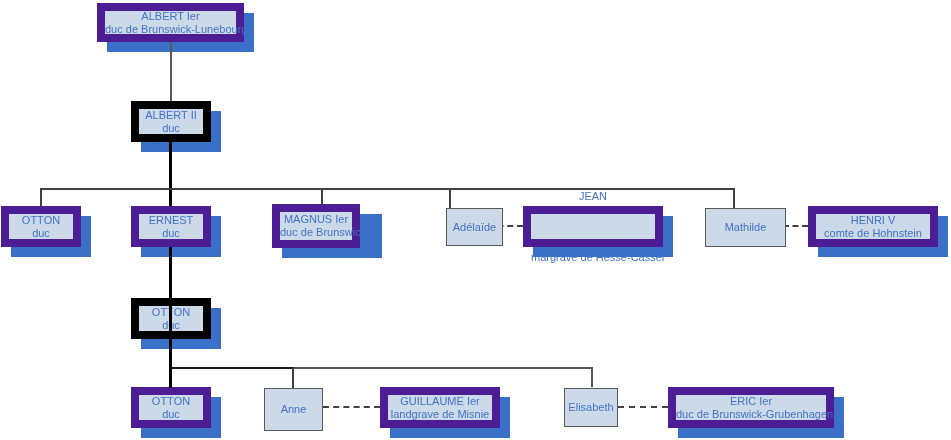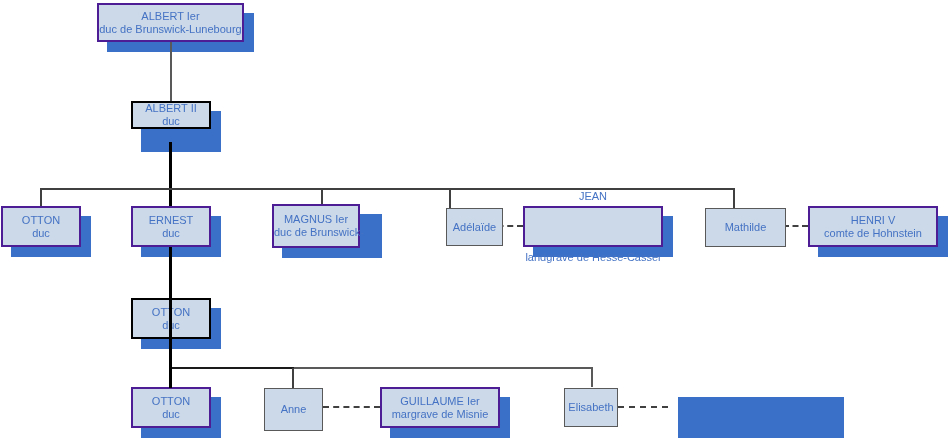--- a/index.html
+++ b/index.html
@@ -6,21 +6,21 @@
   #canvas{
     position:relative;
     width:951px;height:440px;
     background:#ffffff;
     font-family:"Liberation Sans",sans-serif;
     overflow:hidden;
   }
   .node{
     position:absolute;box-sizing:border-box;
     background:#ccd9e8;
-    border:2px solid #4c1d95;
+    border:8px solid #4c1d95;
     color:#4472c4;
     font-size:11px;line-height:13px;text-align:center;
     display:flex;flex-direction:column;justify-content:center;
     z-index:2;white-space:nowrap;
   }
   .node.black{border-color:#000000;}
   .node.spouse{border:1.5px solid #595959;}
   .node .bl{position:relative;z-index:4;}
   .shadow{position:absolute;background:#3a70c8;z-index:0;}
   .hline,.vline{position:absolute;background:#404040;z-index:1;}
@@ -62,21 +62,21 @@
   <div class="dash" style="left:478px;top:225px;width:45px;"></div>
   <div class="dash" style="left:764px;top:225px;width:44px;"></div>
   <div class="dash" style="left:323px;top:406px;width:57px;"></div>
   <div class="dash" style="left:618px;top:406px;width:50px;"></div>
 
   <div class="node" style="left:97px;top:3px;width:147px;height:39px;">
     <div class="bl">ALBERT Ier</div>
     <div class="bl">duc de Brunswick-Lunebourg</div>
   </div>
 
-  <div class="node black" style="left:131px;top:101px;width:80px;height:28px;">
+  <div class="node black" style="left:131px;top:101px;width:80px;height:41px;">
     <div class="bl">ALBERT II</div>
     <div class="bl">duc</div>
   </div>
 
   <div class="node" style="left:1px;top:206px;width:80px;height:41px;">
     <div class="bl">OTTON</div>
     <div class="bl">duc</div>
   </div>
 
   <div class="node" style="left:131px;top:206px;width:80px;height:41px;">
@@ -88,21 +88,21 @@
     <div class="bl">MAGNUS Ier</div>
     <div class="bl">duc de Brunswick-</div>
   </div>
 
   <div class="node spouse" style="left:446px;top:208px;width:57px;height:38px;">
     <div class="bl">Adélaïde</div>
   </div>
 
   <div class="node" style="left:523px;top:206px;width:140px;height:41px;gap:48px;">
     <div class="bl">JEAN</div>
-    <div class="bl">landgrave de Hesse-Cassel</div>
+    <div class="bl">margrave de Hesse-Cassel</div>
   </div>
 
   <div class="node spouse" style="left:705px;top:208px;width:81px;height:39px;">
     <div class="bl">Mathilde</div>
   </div>
 
   <div class="node" style="left:808px;top:206px;width:130px;height:41px;">
     <div class="bl">HENRI V</div>
     <div class="bl">comte de Hohnstein</div>
   </div>
@@ -116,21 +116,25 @@
     <div class="bl">OTTON</div>
     <div class="bl">duc</div>
   </div>
 
   <div class="node spouse" style="left:264px;top:388px;width:59px;height:43px;">
     <div class="bl">Anne</div>
   </div>
 
   <div class="node" style="left:380px;top:387px;width:120px;height:41px;align-items:center;">
     <div class="bl">GUILLAUME Ier</div>
-    <div class="bl">margrave de Misnie</div>
+    <div class="bl">landgrave de Misnie</div>
   </div>
 
   <div class="node spouse" style="left:564px;top:388px;width:54px;height:39px;">
     <div class="bl">Elisabeth</div>
   </div>
 
+  <div class="node" style="left:668px;top:387px;width:166px;height:41px;">
+    <div class="bl">ERIC Ier</div>
+    <div class="bl">duc de Brunswick-Grubenhagen</div>
+  </div>
 
 </div>
 
 </body></html>

